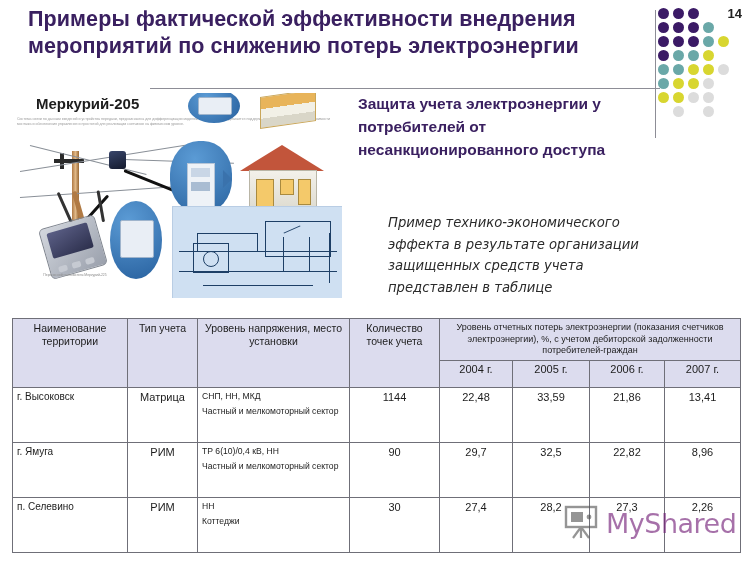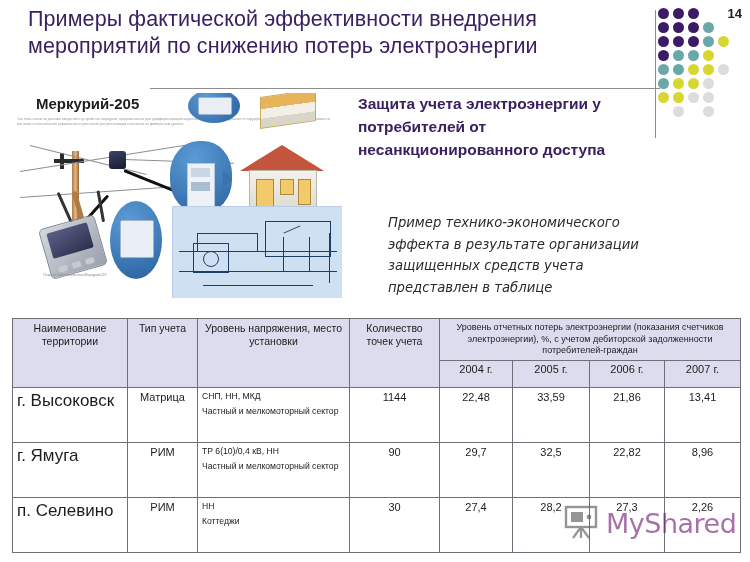--- a/index.html
+++ b/index.html
@@ -7,21 +7,21 @@
     width:750px;height:562px;
     background:#ffffff;
     font-family:"Liberation Sans","DejaVu Sans",sans-serif;
     overflow:hidden;position:relative;
   }
   .slide{position:absolute;inset:0;}
 
   
   .title{
     position:absolute;left:28px;top:6px;width:600px;
-    font-size:21.5px;font-weight:normal;color:#3a2060;
+    font-size:21.5px;font-weight:bold;color:#3a2060;
     line-height:27px;letter-spacing:.1px;
   }
   .rule-h{
     position:absolute;left:150px;top:88px;width:500px;height:1px;
     background:#8d8d96;
   }
   .rule-h2{
     position:absolute;left:628px;top:88px;width:32px;height:1px;
     background:#8d8d96;
   }
@@ -108,21 +108,21 @@
     font-size:10px;color:#1c1c1c;}
   table.t td,table.t th{
     border:1px solid #6f6f78;padding:3px 4px;vertical-align:top;
     font-weight:normal;
   }
   thead td{background:#dcdcee;text-align:center;vertical-align:middle;font-size:10.5px;line-height:13px;}
   thead td.small{font-size:9px;line-height:11.5px;}
   thead td.yr{font-size:11px;height:22px;padding:2px;}
   tbody td{height:48px;background:#ffffff;}
   td.c{text-align:center;vertical-align:middle;font-size:11px;}
-  td.terr{vertical-align:middle;padding-left:8px;font-size:17px;}
+  td.terr{vertical-align:middle;padding-left:8px;font-size:10px;}
   td.typ{text-align:center;vertical-align:middle;font-size:11px;}
   td.lvl{font-size:8.6px;line-height:11.5px;padding-top:5px;}
   .lvl-main{display:block;}
   .lvl-sub{display:block;margin-top:4px;}
 
   
   .wm{position:absolute;left:560px;top:502px;width:190px;height:44px;
     opacity:.62;pointer-events:none;}
   .wm-txt{position:absolute;left:46px;top:6px;font-size:27px;color:#701a75;
     font-family:"DejaVu Sans",sans-serif;letter-spacing:-.5px;}

